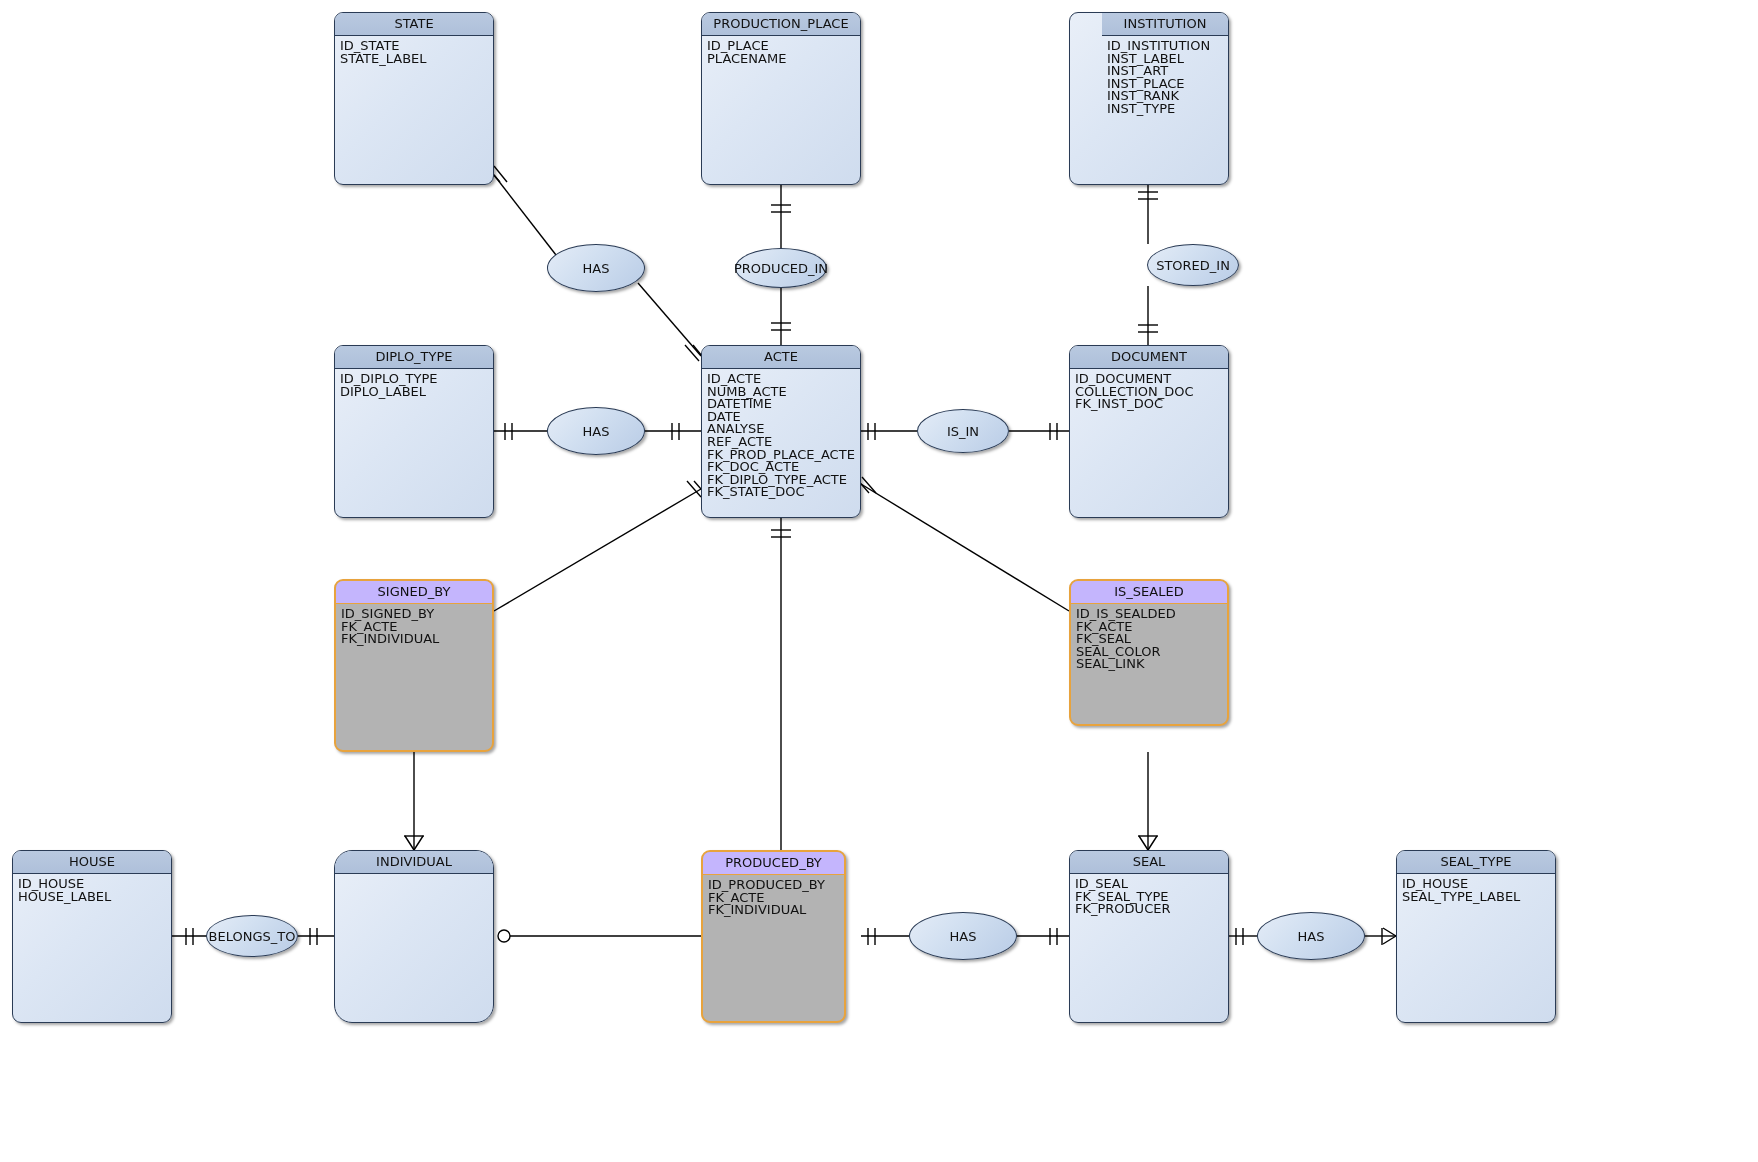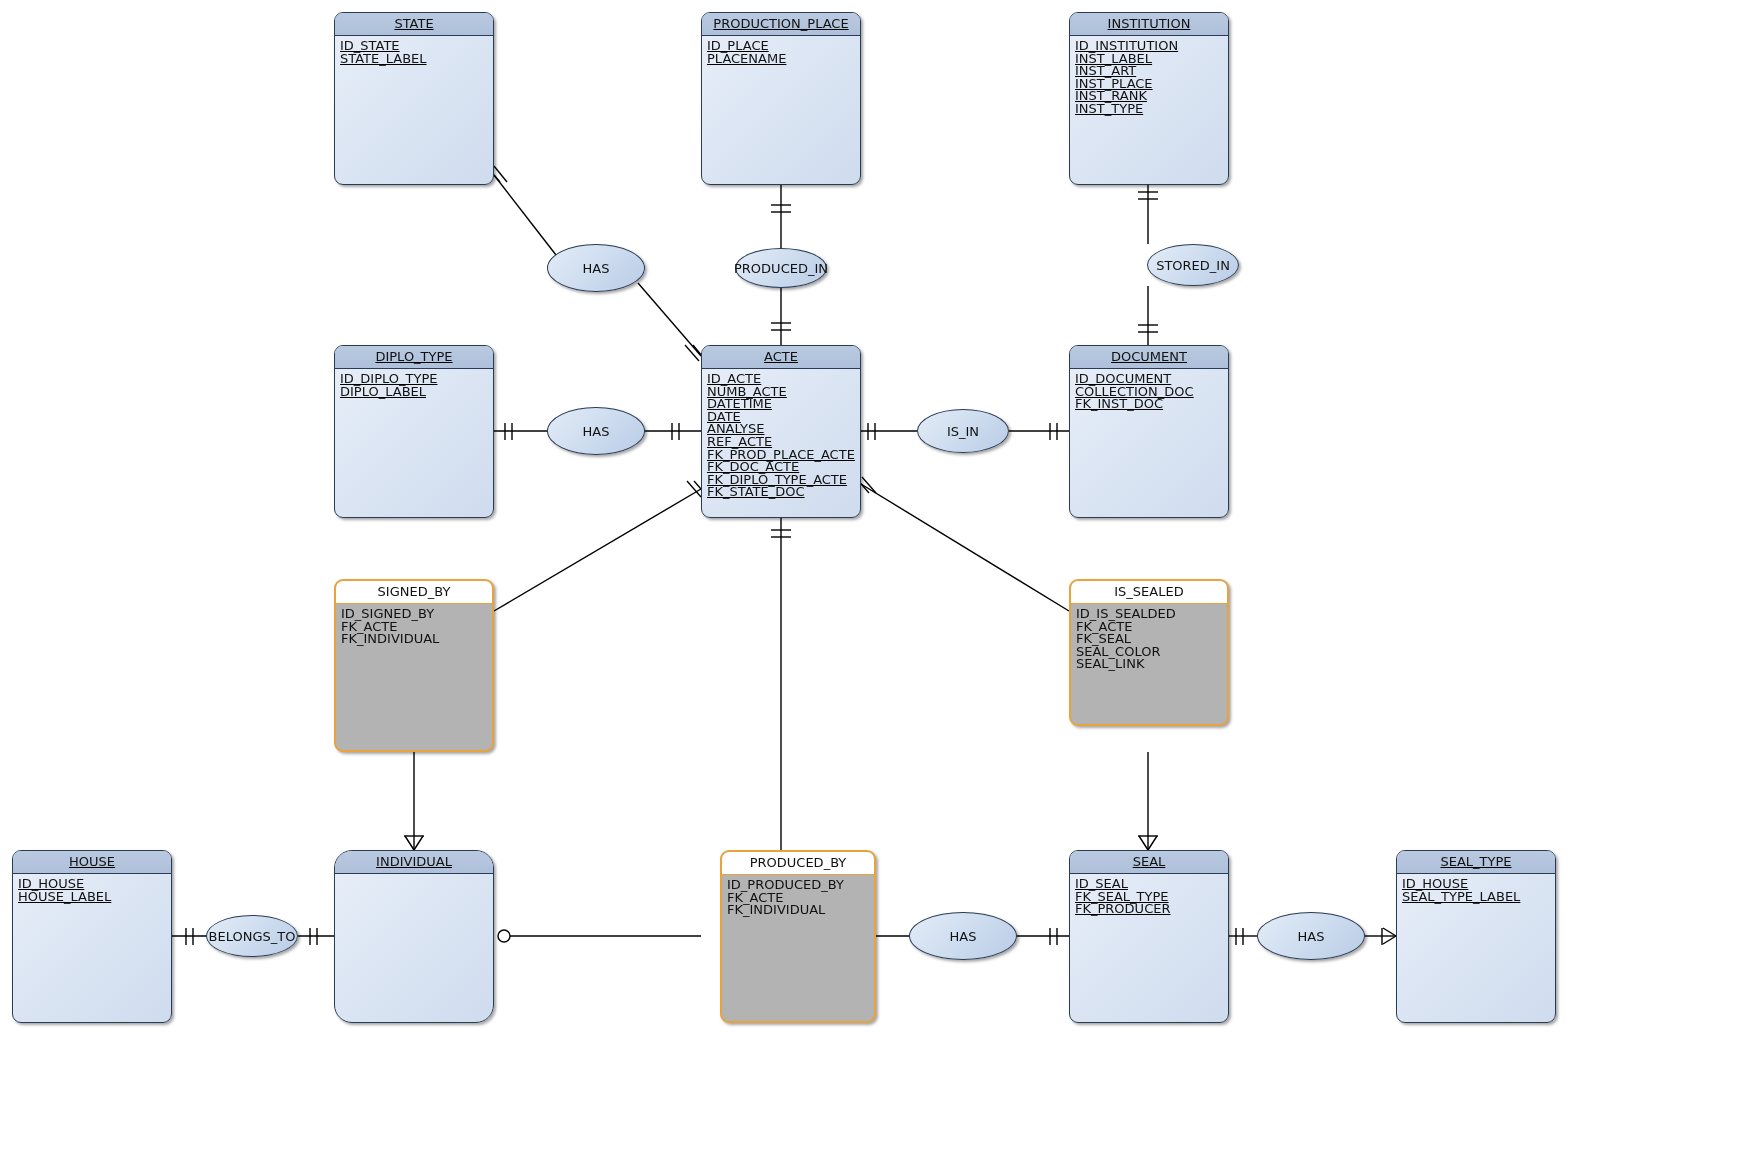--- a/index.html
+++ b/index.html
@@ -4,32 +4,32 @@
 <style>
   html,body{margin:0;padding:0;background:#ffffff;}
   body{width:1758px;height:1162px;position:relative;overflow:hidden;
        font-family:"DejaVu Sans","Liberation Sans",sans-serif;}
   #canvas{position:absolute;left:0;top:0;width:1758px;height:1162px;}
   svg.links{position:absolute;left:0;top:0;width:1758px;height:1162px;pointer-events:none;}
 
   .entity{position:absolute;box-sizing:border-box;border:1px solid #2a3b55;
           border-radius:9px;overflow:hidden;
           box-shadow:2px 2px 3px rgba(0,0,0,.35);
-          background:linear-gradient(135deg,#e9eff8 0%,#dce6f4 45%,#cfdcee 100%);text-decoration:underline;}
+          background:linear-gradient(135deg,#e9eff8 0%,#dce6f4 45%,#cfdcee 100%);}
   .entity .hdr{height:22px;line-height:22px;text-align:center;font-size:13px;color:#111;
       background:linear-gradient(180deg,#b9c9e0 0%,#aec0da 100%);
       border-bottom:1px solid #2a3b55;white-space:nowrap;}
   .entity .body{padding:4px 0 0 4px;}
   .entity .body .f{font-size:13px;line-height:12.6px;color:#111;white-space:nowrap;padding:0 0 0 1px;}
 
   .assoc{position:absolute;box-sizing:border-box;border:2px solid #e8a33d;
          border-radius:9px;overflow:hidden;background:#b3b3b3;
          box-shadow:2px 2px 3px rgba(0,0,0,.35);}
   .assoc .hdr{height:22px;line-height:22px;text-align:center;font-size:13px;color:#111;
-      background:#ffffff;border-bottom:1px solid #e8a33d;white-space:nowrap;}
+      background:#c4b5fd;border-bottom:1px solid #e8a33d;white-space:nowrap;}
   .assoc .body{padding:4px 11px 0 4px;}
   .assoc .body .f{font-size:13px;line-height:12.6px;color:#111;white-space:nowrap;padding:0 0 0 1px;}
 
   .rel{position:absolute;box-sizing:border-box;border:1px solid #2a3b55;border-radius:50%;
        background:linear-gradient(135deg,#e4ecf7 0%,#d2e0f1 40%,#b9cce6 100%);
        box-shadow:2px 2px 3px rgba(0,0,0,.35);
        display:flex;align-items:center;justify-content:center;
        font-size:13px;color:#111;white-space:nowrap;}
 </style>
 </head>
@@ -130,21 +130,21 @@
           <div class="f">STATE_LABEL</div>
         </div>
       </div>
       <div class="entity" style="left: 701px; top: 12px; width: 160px; height: 173px;">
         <div class="hdr">PRODUCTION_PLACE</div>
         <div class="body">
           <div class="f">ID_PLACE</div>
           <div class="f">PLACENAME</div>
         </div>
       </div>
-      <div class="entity" style="left: 1069px; top: 12px; width: 160px; height: 173px;">
+      <div class="entity" style="left: 1069px; top: 12px; width: 160px; height: 173px; padding-left: 32px;">
         <div class="hdr">INSTITUTION</div>
         <div class="body">
           <div class="f">ID_INSTITUTION</div>
           <div class="f">INST_LABEL</div>
           <div class="f">INST_ART</div>
           <div class="f">INST_PLACE</div>
           <div class="f">INST_RANK</div>
           <div class="f">INST_TYPE</div>
         </div>
       </div>
@@ -199,21 +199,21 @@
       <div class="entity" style="left: 12px; top: 850px; width: 160px; height: 173px;">
         <div class="hdr">HOUSE</div>
         <div class="body">
           <div class="f">ID_HOUSE</div>
           <div class="f">HOUSE_LABEL</div>
         </div>
       </div>
       <div class="entity" style="left: 334px; top: 850px; width: 160px; height: 173px; border-radius: 18px;">
         <div class="hdr">INDIVIDUAL</div>
       </div>
-      <div class="assoc" style="left: 720px; top: 850px; width: 156px; height: 173px;">
+      <div class="assoc" style="left: 701px; top: 850px; width: 145px; height: 173px;">
         <div class="hdr">PRODUCED_BY</div>
         <div class="body">
           <div class="f">ID_PRODUCED_BY</div>
           <div class="f">FK_ACTE</div>
           <div class="f">FK_INDIVIDUAL</div>
         </div>
       </div>
       <div class="entity" style="left: 1069px; top: 850px; width: 160px; height: 173px;">
         <div class="hdr">SEAL</div>
         <div class="body">

